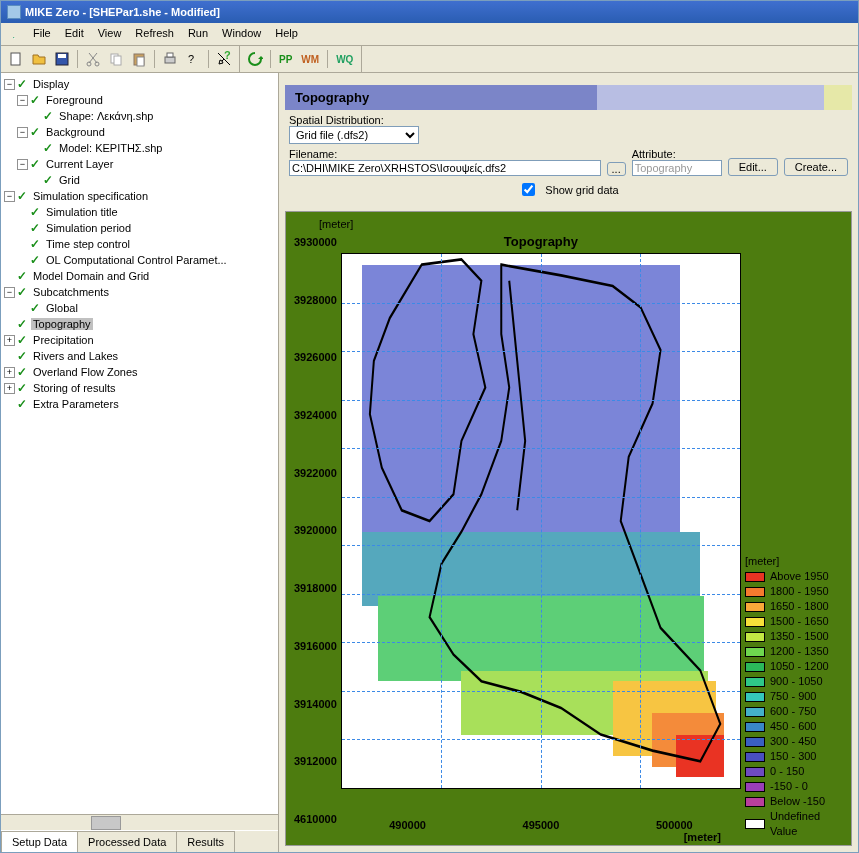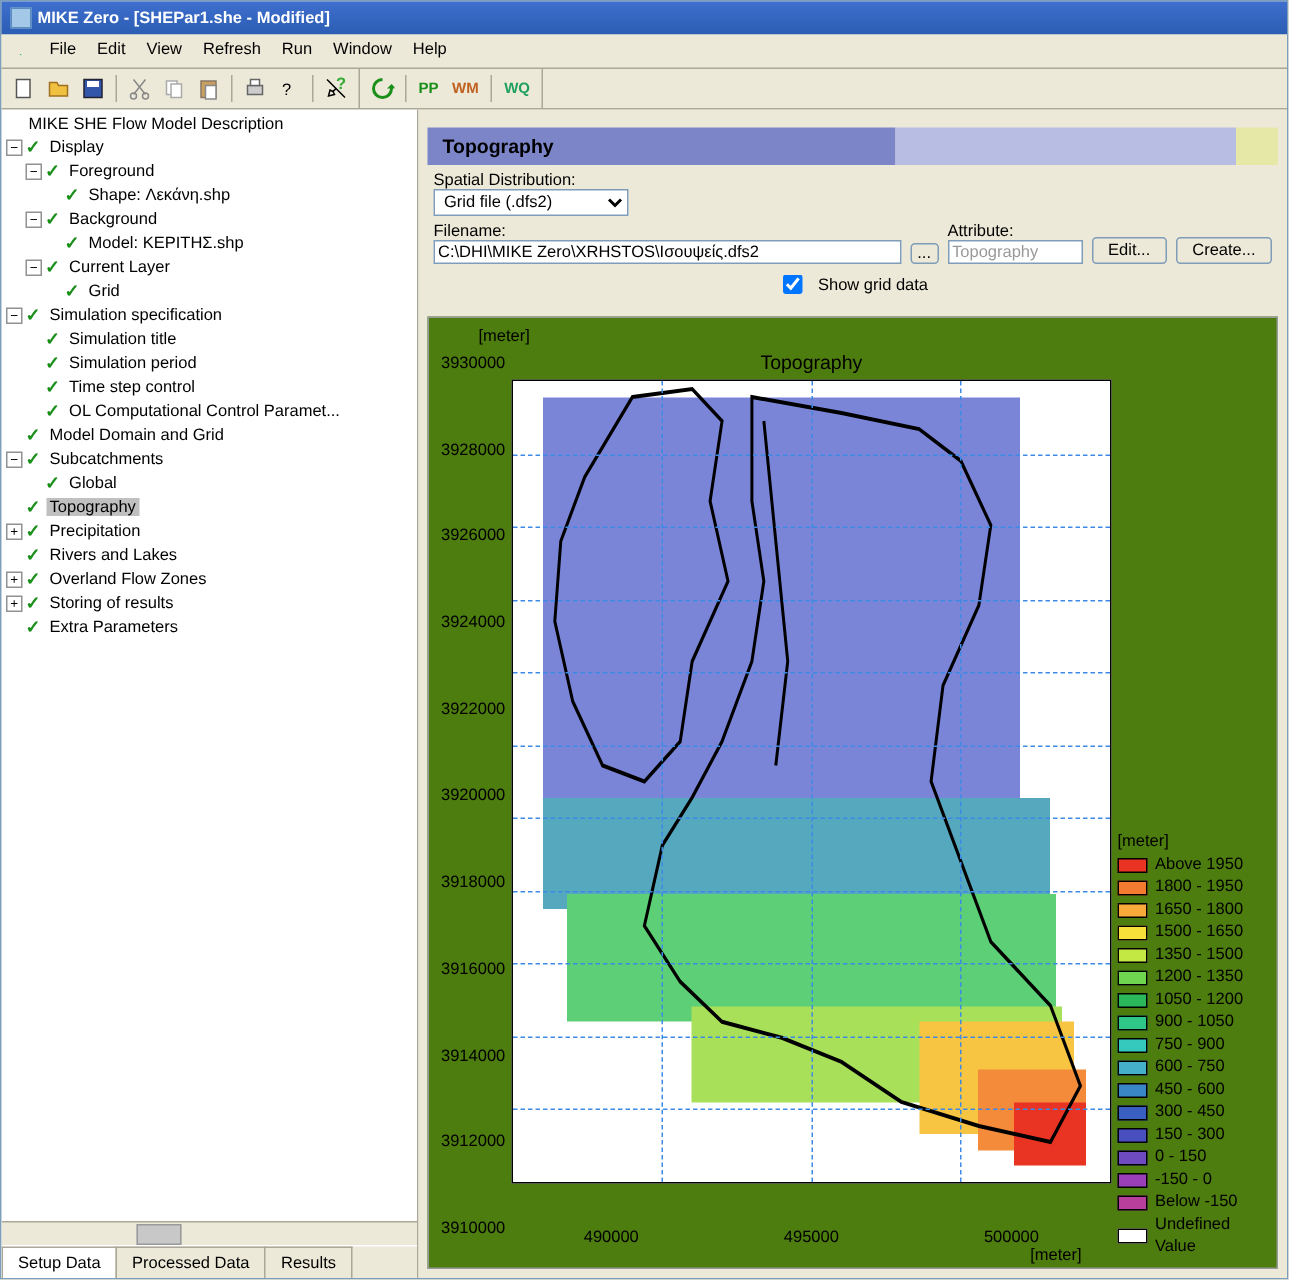--- a/index.html
+++ b/index.html
@@ -40,21 +40,21 @@
 .form label { font-size: 11px; }
 select, input[type=text] { border: 1px solid #7f9db9; padding: 1px 2px; font-size: 11px; background:#fff;}
 input[readonly]{ color:#999;}
 button { border: 1px solid #7f9db9; background: #ece9d8; padding: 2px 10px; font-size: 11px; cursor: default; border-radius:3px;}
 .btn-sm { padding: 0 4px; }
 .checkbox-row { justify-content: center; margin-top: 4px;}
 .checkbox-row input { margin-right: 4px;}
 .chart-wrap { flex:1; background:#4d7c0f; margin:4px 6px 6px 6px; border:1px solid #999; display:flex; padding:6px 2px 2px 8px; overflow:hidden;}
 .chart-left { display:flex; flex-direction:column;}
 .chart-ylabel { font-size:11px; padding-left:25px; margin-bottom:4px;}
-.chart-body { flex:1; display:flex;}
+.chart-body { flex:1; display:flex;font-weight:bold;}
 .yaxis { display:flex; flex-direction:column; justify-content:space-between; text-align:right; padding-right:4px; padding-top:2px; padding-bottom:18px;}
 .yaxis span { font-size:11px; }
 .plot-col { flex:1; display:flex; flex-direction:column;}
 .plot-title { text-align:center; font-size:13px; margin-bottom:4px;}
 .plot { flex:1; border:1px solid #000; position:relative; background:#fff;}
 .grid-h, .grid-v { position:absolute; border-color:#2d7be0; }
 .grid-h { left:0; right:0; border-top:1px dashed #3c8ae6;}
 .grid-v { top:0; bottom:0; border-left:1px dashed #3c8ae6;}
 .xaxis { display:flex; justify-content:space-around; padding-top:2px;}
 .xaxis span{font-size:11px;margin-top:28px;}
@@ -159,24 +159,20 @@
       <span class="tb-text" style="color:#c06020">WM</span>
       <div class="tb-sep"></div>
       <span class="tb-text" style="color:#20a060">WQ</span>
     </div>
   </div>
 
   <div class="body">
     <div class="left">
       <div class="tree">
         <div class="tree-item">
-            <span class="sp"></span>
-            <span class="label">MIKE SHE Flow Model Description</span>
-          </div>
-        <div class="tree-item">
             <span class="exp">−</span>
             <span class="check">✓</span>
             <span class="label">Display</span>
           </div>
         <div class="tree-item">
             <span class="sp"></span>
             <span class="exp">−</span>
             <span class="check">✓</span>
             <span class="label">Foreground</span>
           </div>
@@ -337,21 +333,21 @@
                 <span>3930000</span>
                 <span>3928000</span>
                 <span>3926000</span>
                 <span>3924000</span>
                 <span>3922000</span>
                 <span>3920000</span>
                 <span>3918000</span>
                 <span>3916000</span>
                 <span>3914000</span>
                 <span>3912000</span>
-                <span>3910000</span>
+                <span>4610000</span>
               </div>
             <div class="plot-col">
               <div class="plot-title">Topography</div>
               <div class="plot" id="plot">
 
                 <div class="region" style="left:5%; top:2%; width:80%; height:55%; background:#7b85d8;"></div>
                 <div class="region" style="left:5%; top:52%; width:85%; height:14%; background:#55a8bd;"></div>
                 <div class="region" style="left:9%; top:64%; width:82%; height:16%; background:#5dcf77;"></div>
                 <div class="region" style="left:30%; top:78%; width:62%; height:12%; background:#a8e05a;"></div>
                 <div class="region" style="left:68%; top:80%; width:26%; height:14%; background:#f7c542;"></div>

